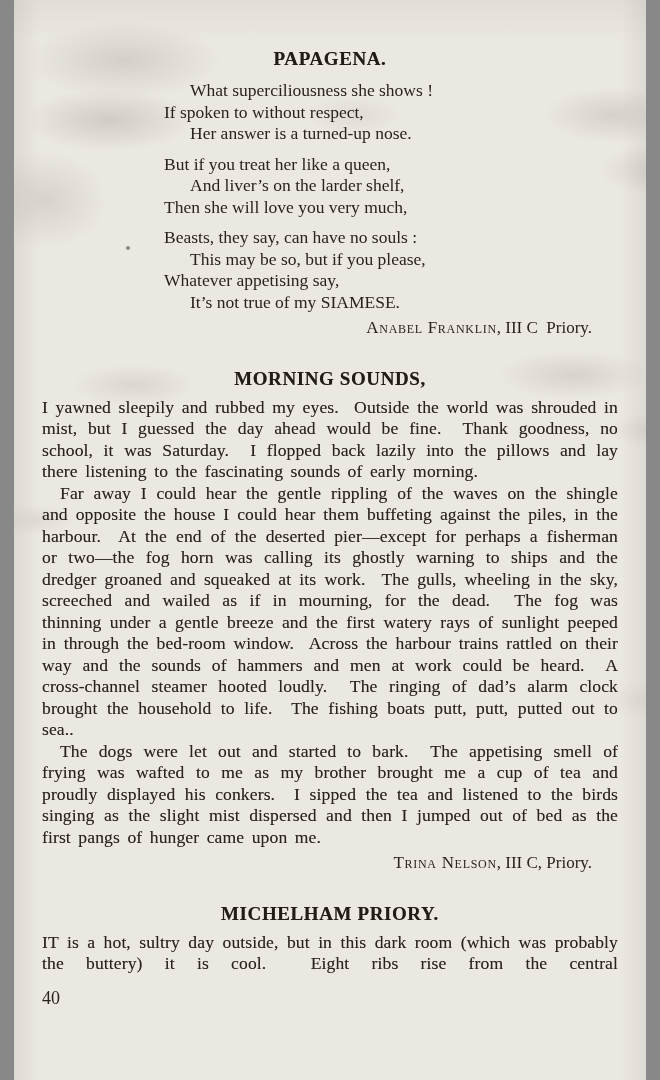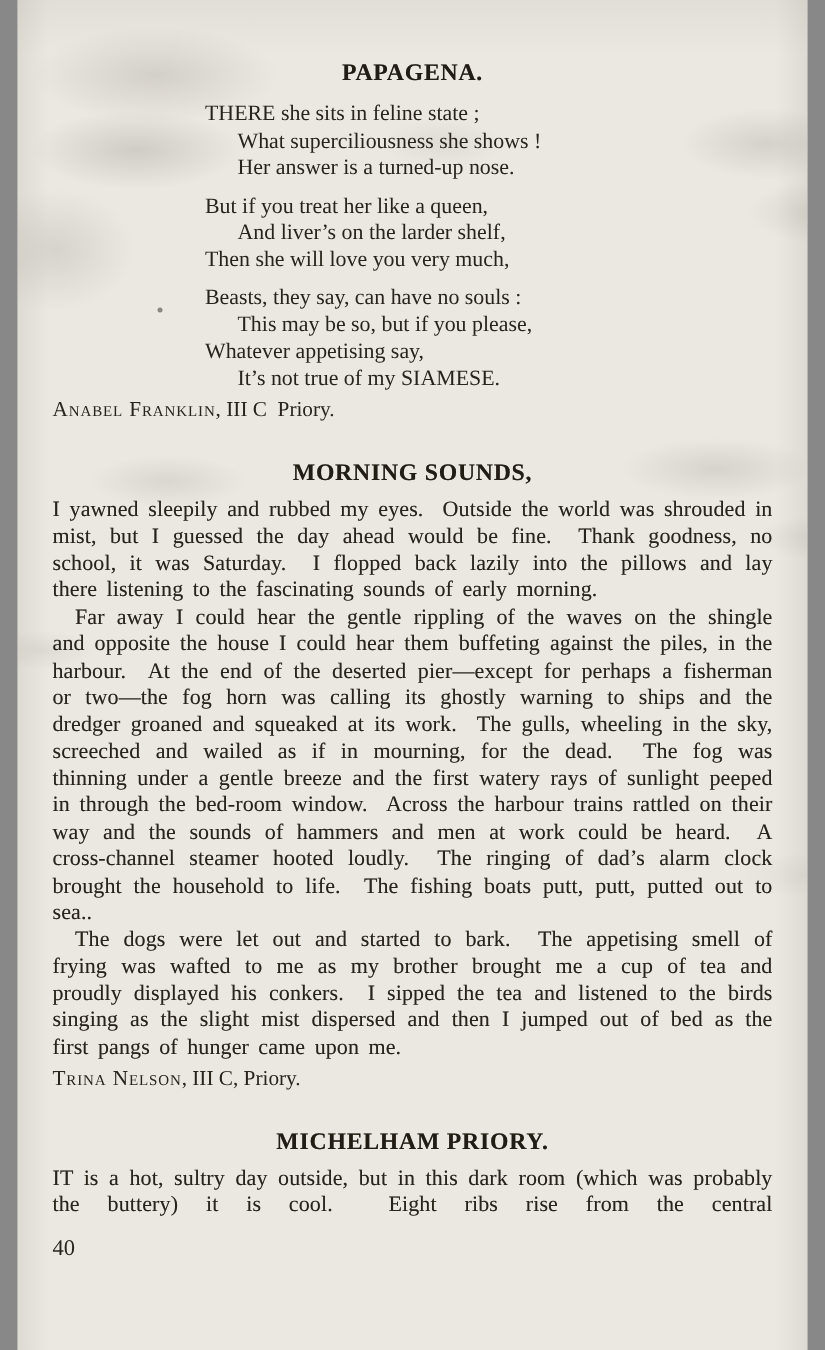--- a/index.html
+++ b/index.html
@@ -46,21 +46,21 @@
   .poem-title    { margin: 48px 0 10px; }
   .prose-title   { margin: 29px 0 7px; }
 
   .poem { margin-left: 122px; font-size: 17.5px; line-height: 21.5px; }
   .stanza { margin: 0 0 9px; }
   .stanza:last-child { margin-bottom: 4px; }
   .poem p { margin: 0; white-space: pre-wrap; }
   .poem .l2 { text-indent: 26px; }
 
   .attribution {
-    margin: 4px 26px 0 0; 
+    margin: 4px 26px 0 0; text-align: right;
     font-size: 17px; line-height: 21.5px; white-space: pre-wrap;
   }
   .sc { font-variant: small-caps; letter-spacing: 0.7px; }
 
   .para {
     margin: 0; font-size: 17.6px; line-height: 21.5px;
     text-align: justify; word-spacing: 3px; letter-spacing: 0.1px;
     white-space: pre-wrap;
     text-shadow: 0 0 0.4px rgba(41,36,27,0.4);
   }
@@ -75,22 +75,22 @@
 <div class="scan-page">
   <div class="texture"></div>
   <div class="speck"></div>
 
   <div class="content">
 
     <section>
       <h2 class="headline poem-title">PAPAGENA.</h2>
       <div class="poem">
         <div class="stanza">
-          <p class="l1">THERE she sits in feline state ;</p>
           <p class="l2">What superciliousness she shows !</p>
+          <p class="l1">If spoken to without respect,</p>
           <p class="l2">Her answer is a turned-up nose.</p>
         </div>
         <div class="stanza">
           <p class="l1">But if you treat her like a queen,</p>
           <p class="l2">And liver’s on the larder shelf,</p>
           <p class="l1">Then she will love you very much,</p>
         </div>
         <div class="stanza">
           <p class="l1">Beasts, they say, can have no souls :</p>
           <p class="l2">This may be so, but if you please,</p>

